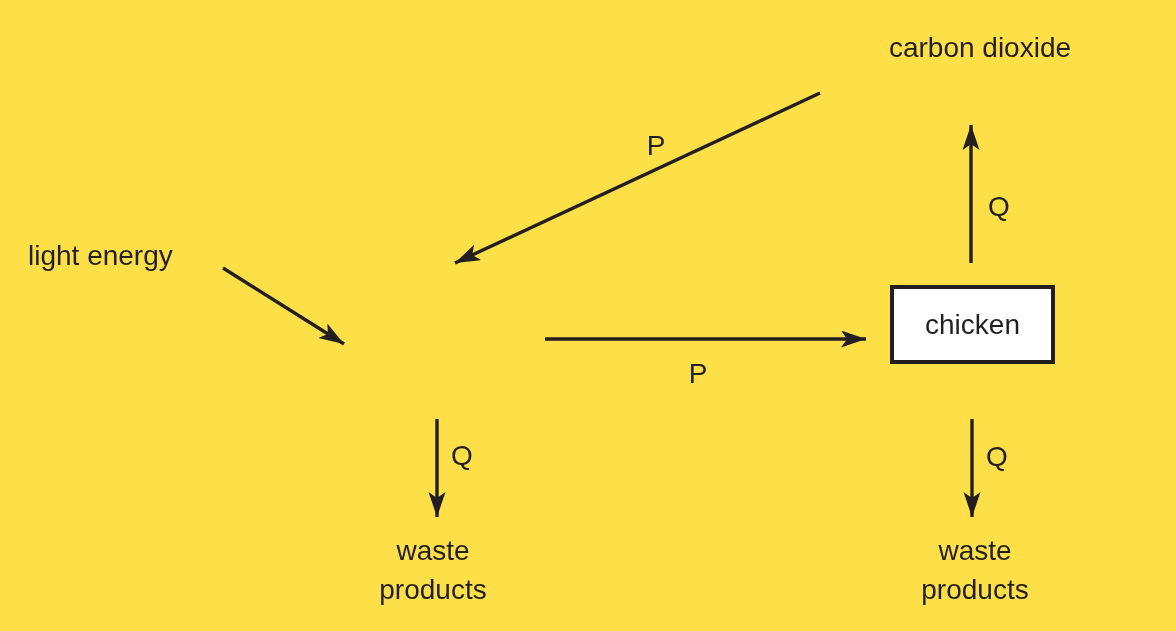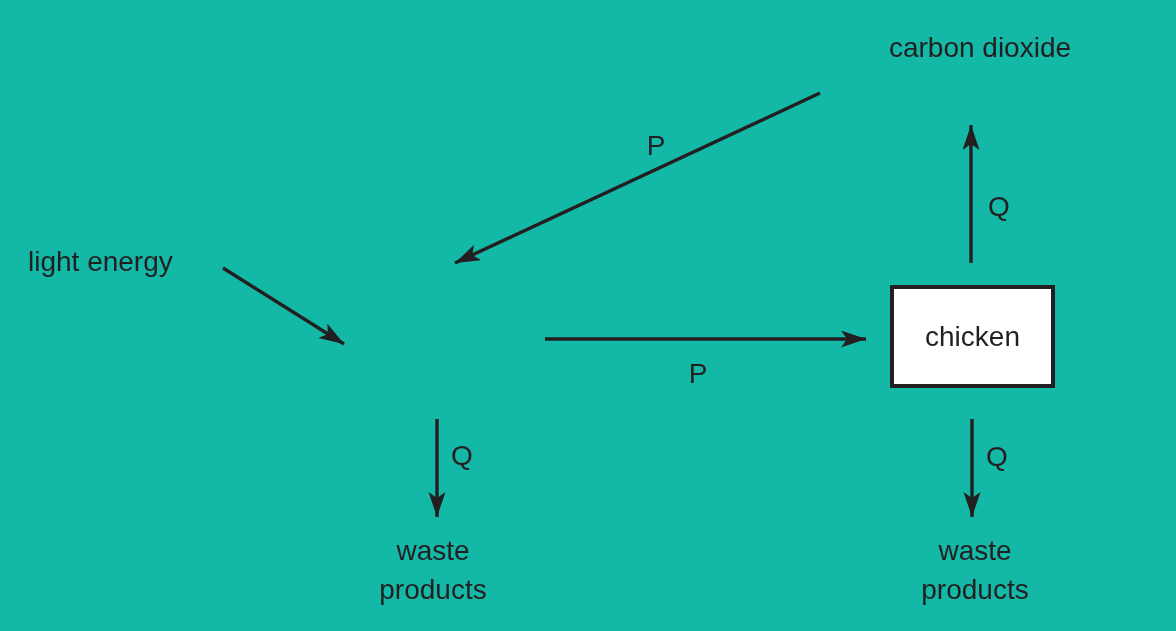--- a/index.html
+++ b/index.html
@@ -4,21 +4,21 @@
 <style>
   html, body {
     margin: 0;
     padding: 0;
     background: #ffffff;
   }
   .canvas {
     position: relative;
     width: 1176px;
     height: 631px;
-    background: #14b8a6;
+    background: #fde047;
     font-family: "Liberation Sans", sans-serif;
     color: #231f20;
     overflow: hidden;
   }
   .arrow-layer {
     position: absolute;
     left: 0;
     top: 0;
     width: 1176px;
     height: 631px;
@@ -43,30 +43,30 @@
     flex-direction: column;
     align-items: center;
     justify-content: center;
     font-size: 28px;
     line-height: 37px;
     text-align: center;
     color: #231f20;
   }
   
   .pos-co2          { left: 980px; top: 28px; }
-  .pos-light-energy { left: 28px;  top: 242px; text-align: center; }
+  .pos-light-energy { left: 28px;  top: 236px; text-align: center; }
   .pos-waste-left   { left: 433px; top: 531px; }
   .pos-waste-right  { left: 975px; top: 531px; }
   .pos-p-diagonal   { left: 656px; top: 126px; }
   .pos-p-horizontal { left: 698px; top: 354px; }
   .pos-q-up         { left: 999px; top: 187px; }
   .pos-q-left-down  { left: 462px; top: 436px; }
   .pos-q-right-down { left: 997px; top: 437px; }
   .pos-green-plant  { left: 353px; top: 285px; width: 168px; height: 109px; }
-  .pos-chicken      { left: 890px; top: 285px; width: 165px; height: 103px; }
+  .pos-chicken      { left: 890px; top: 285px; width: 165px; height: 79px; }
 </style>
 </head>
 <body>
 
 <div class="canvas">
 
   <svg class="arrow-layer" viewBox="0 0 1176 631" xmlns="http://www.w3.org/2000/svg">
     <defs>
       <marker id="ah" markerUnits="userSpaceOnUse" markerWidth="28" markerHeight="18" refX="25" refY="8.5" orient="auto">
         <path d="M0,0 L25,8.5 L0,17 L6,8.5 Z" fill="#231f20"></path>

